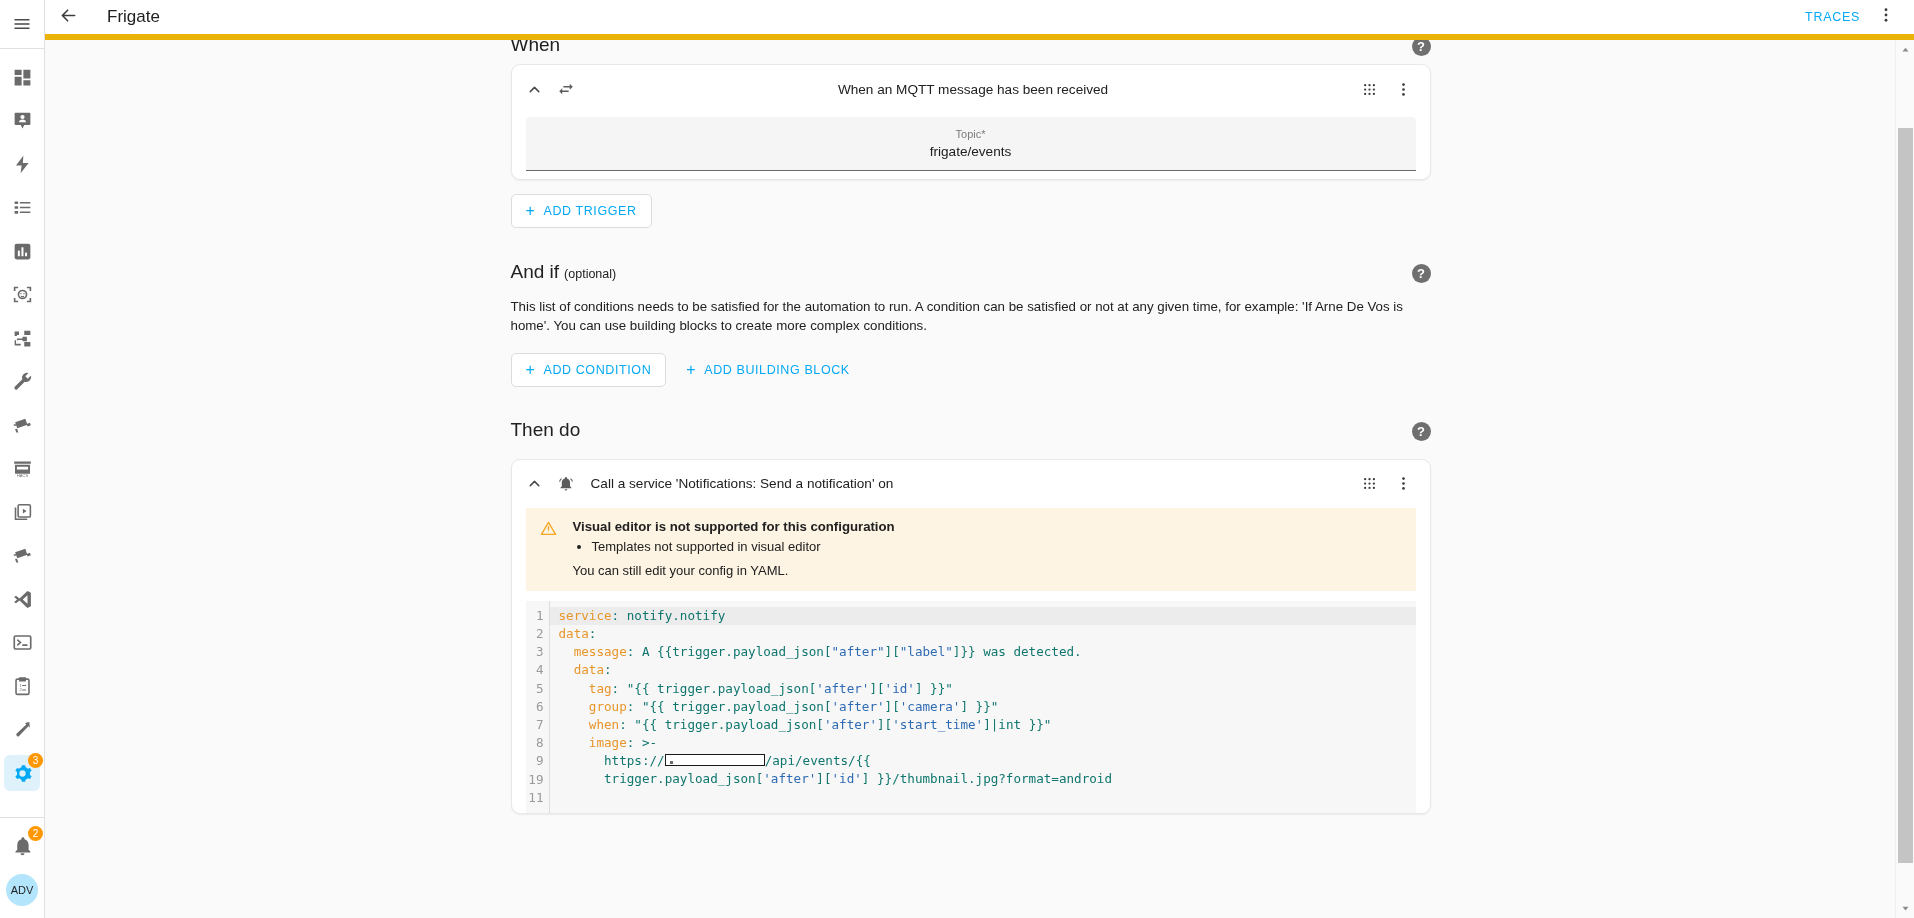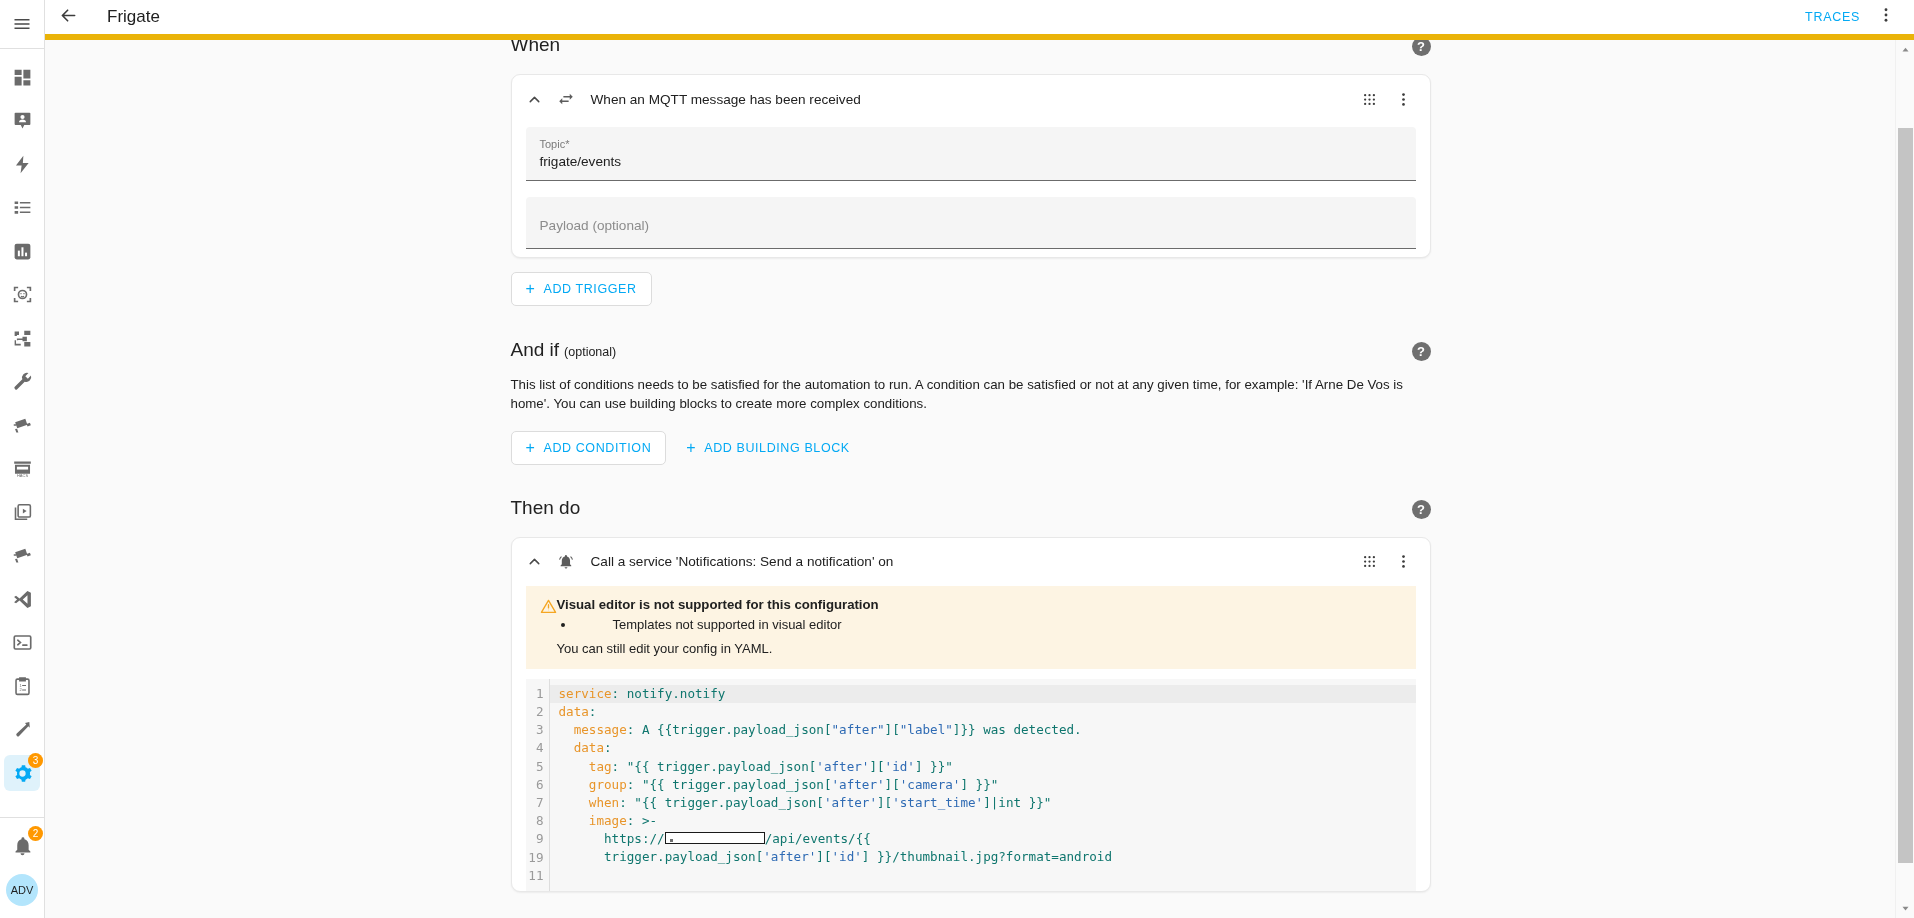--- a/index.html
+++ b/index.html
@@ -163,26 +163,26 @@
     background: transparent; color: #03a9f4; border: 0;
     font-size: 12.5px; font-weight: 500; letter-spacing: .6px;
     padding: 9px 10px; cursor: pointer;
   }
   .plus { font-size: 16px; line-height: 12px; font-weight: 400; }
 
   
   .warn {
     background: #fdf4e3; color: #212121;
     padding: 11px 14px 12px 14px;
-    display: flex; gap: 0; align-items: flex-start;
+    display: flex; gap: 16px; align-items: flex-start;
     font-size: 13px; line-height: 1.18;
   }
   .warn-tri { flex: 0 0 17px; margin-top: 1px; }
   .warn-title { font-weight: 700; font-size: 13.2px; }
-  .warn ul { margin: 5px 0 0 0; padding-left: 19px; text-align: center; }
+  .warn ul { margin: 5px 0 0 0; padding-left: 19px; }
   .warn li { font-size: 13px; margin-bottom: 2px; }
   .warn-note { font-size: 13px; margin-top: 9px; }
 
   
   .editor {
     display: flex;
     background: #f7f7f7;
     font-family: "DejaVu Sans Mono", "Liberation Mono", monospace;
     font-size: 12.6px;
     line-height: 18.2px;
@@ -446,21 +446,21 @@
 
     <div id="scroll">
       <div id="content">
         <div class="inner">
 
           <div class="sec-head" style="padding-top:0; margin-top:-6px; height:22px; overflow:hidden;">
             <div>When</div>
             <div class="help-icon">?</div>
           </div>
 
-          <div class="card" style="margin-top:18px;">
+          <div class="card" style="margin-top:8px;text-align:center;">
             <div class="card-head">
               <span class="chev">
                 <svg width="17" height="17" viewBox="0 0 24 24" fill="none" stroke="currentColor" stroke-width="2.1" stroke-linecap="round" stroke-linejoin="round">
                     <path d="M18 15l-6-6-6 6"></path>
                   </svg>
               </span>
               <span class="card-icon">
                 <svg width="18" height="18" viewBox="0 0 24 24" fill="currentColor">
                     <path d="M21 9l-4-4v3H8.5v2H17v3zM3 15l4 4v-3h8.5v-2H7v-3z"></path>
                   </svg>
@@ -484,23 +484,20 @@
                     <circle cx="12" cy="5" r="1.9"></circle>
                     <circle cx="12" cy="12" r="1.9"></circle>
                     <circle cx="12" cy="19" r="1.9"></circle>
                   </svg>
               </span>
             </div>
             <div class="card-body">
               <div class="tf">
                 <div class="tf-label">Topic*</div>
                 <div class="tf-value">frigate/events</div>
-              </div>
-              <div class="tf" style="padding-top:4px;padding-bottom:11px;">
-                <div class="tf-ph">Payload (optional)</div>
               </div>
             </div>
           </div>
 
           <div class="btn-row" style="margin-top:14px;">
             <div class="btn-outline">
               <span class="plus">+</span>
               <span>ADD TRIGGER</span>
             </div>
           </div>

